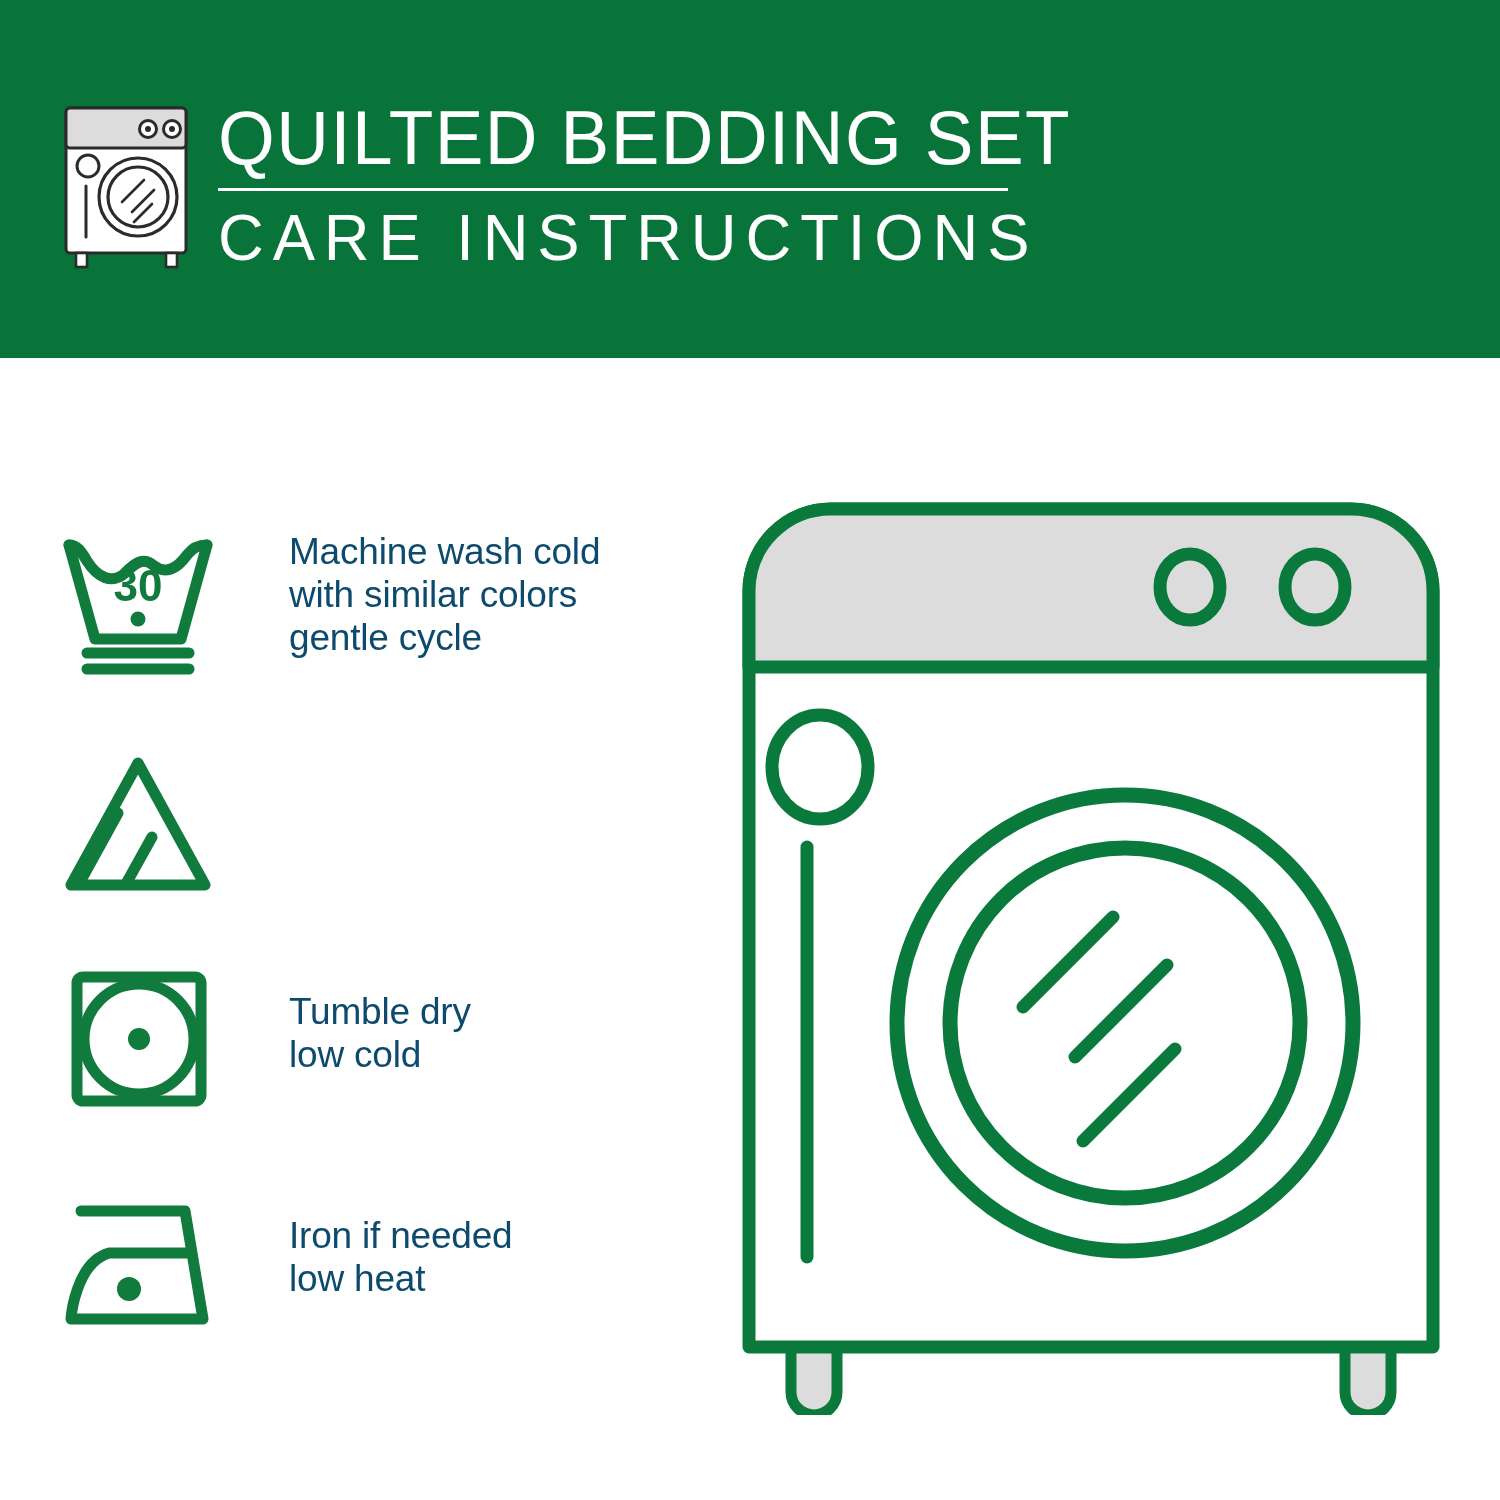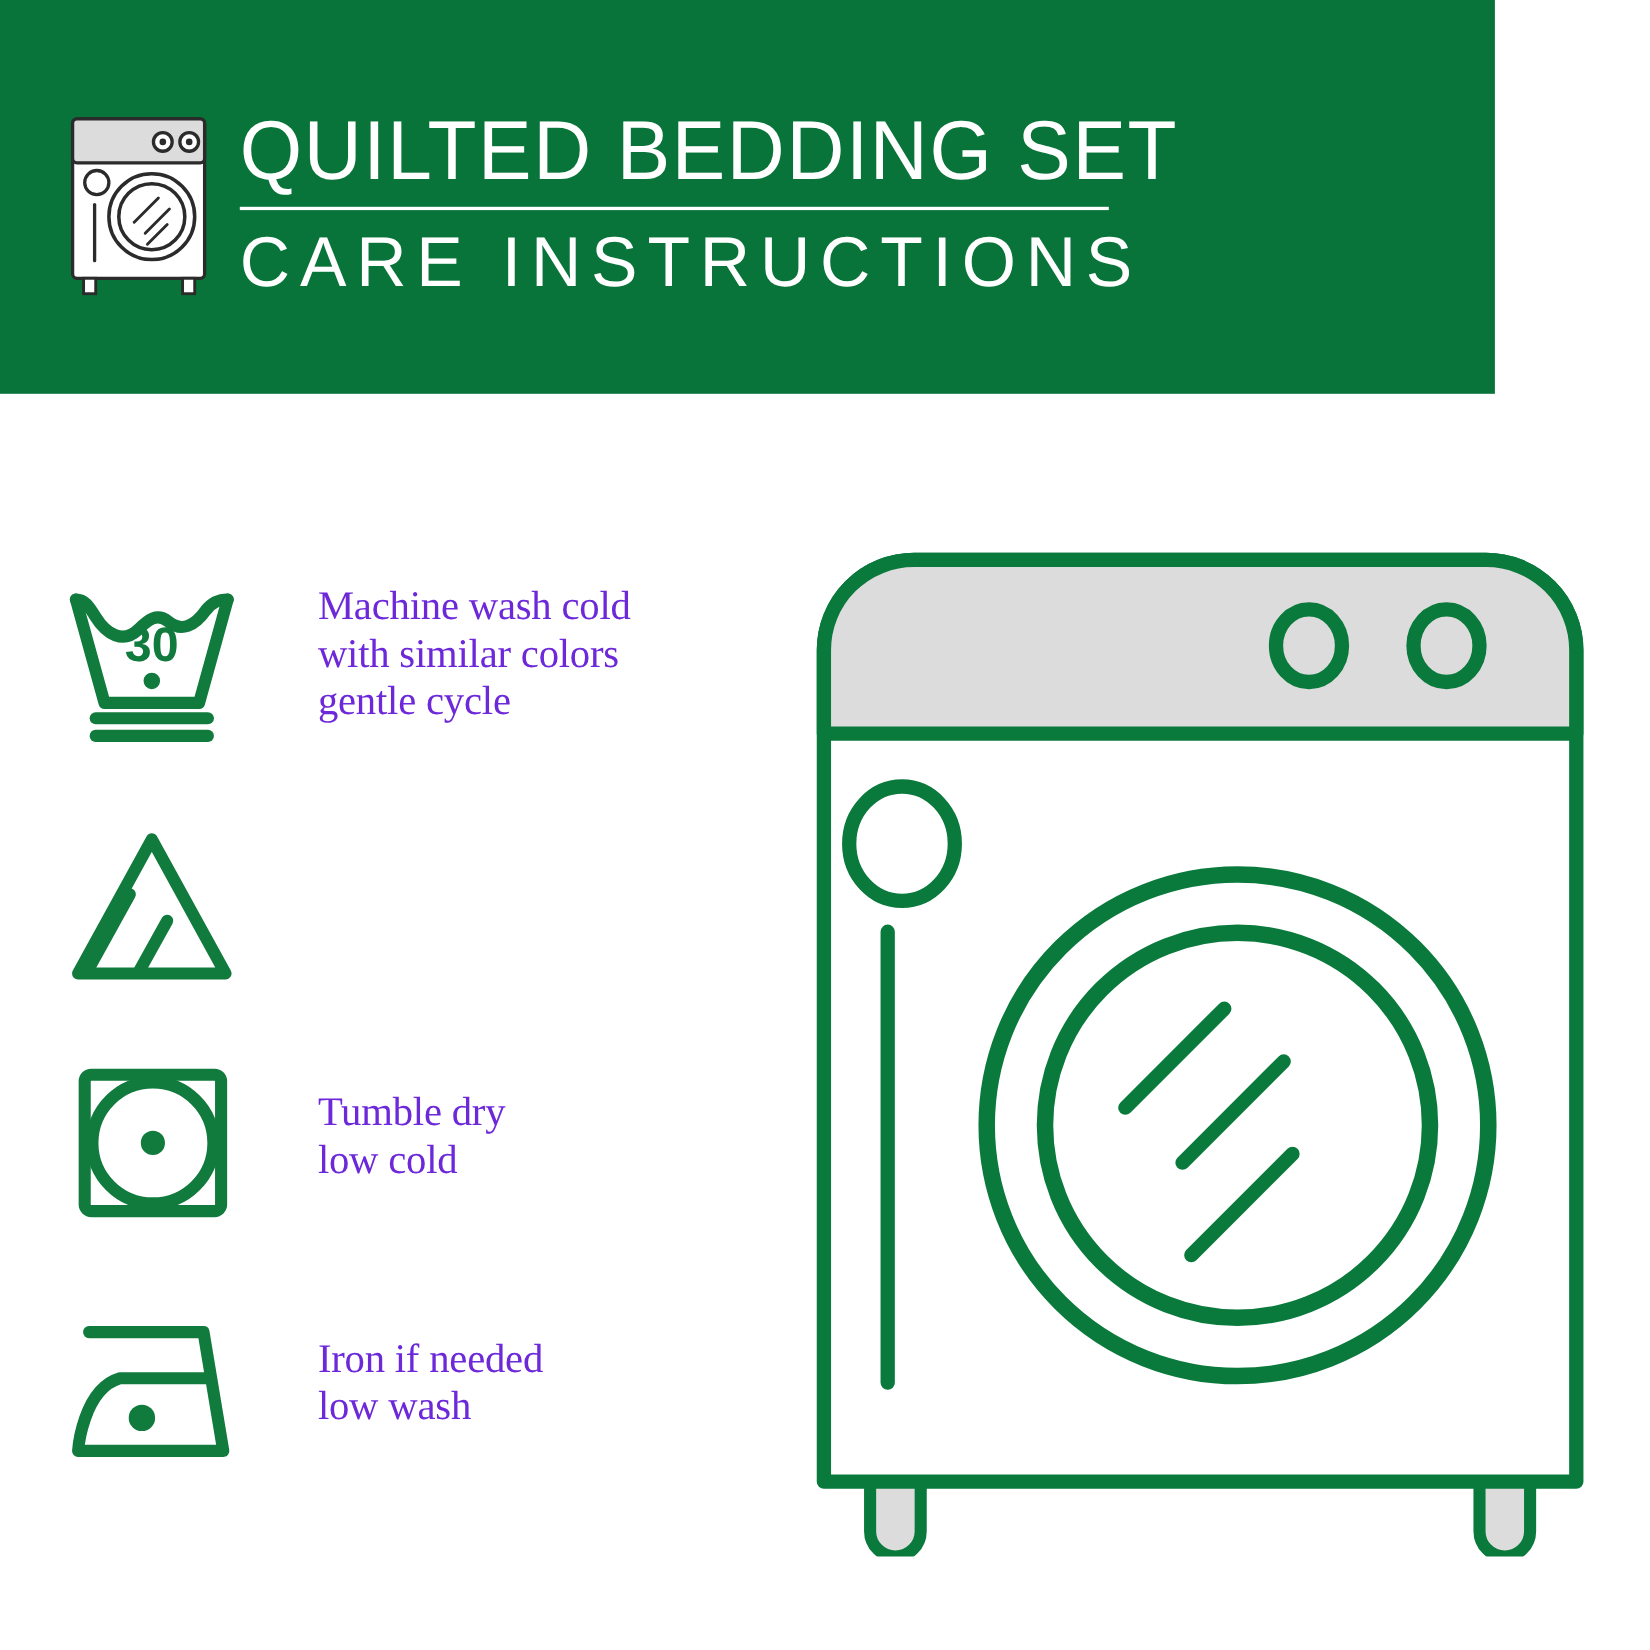--- a/index.html
+++ b/index.html
@@ -13,21 +13,21 @@
     font-family: "Liberation Sans", sans-serif;
     overflow: hidden;
     position: relative;
   }
 
   
   #header-band {
     position: absolute;
     left: 0;
     top: 0;
-    width: 1359px;
+    width: 1500px;
     height: 358px;
     background: #09743a;
     overflow: hidden;
   }
   #header-logo {
     position: absolute;
     left: 60px;
     top: 104px;
     width: 140px;
     height: 165px;
@@ -83,25 +83,25 @@
     position: absolute;
     left: 0;
     top: 0;
     width: 170px;
     height: 160px;
   }
   .care-label {
     position: absolute;
     left: 232px;
     width: 420px;
-    font-family: Liberation Serif, serif;
+    font-family: Liberation Sans, sans-serif;
     font-weight: 400;
     font-size: 37px;
     line-height: 43px;
-    color: #6d28d9;
+    color: #0c4a6e;
     letter-spacing: -0.2px;
     white-space: pre-line;
   }
   #row-wash   .care-symbol { top: 12px; }
   #row-wash   .care-label  { top: 18px; }
   #row-bleach .care-symbol { top: 14px; }
   #row-bleach .care-label  { top: 46px; }
   #row-dry    .care-symbol { top: 4px; }
   #row-dry    .care-label  { top: 38px; }
   #row-iron   .care-symbol { top: 14px; }
@@ -205,21 +205,21 @@
   <div class="care-row" id="row-iron">
     <svg class="care-symbol" viewBox="0 0 170 150" xmlns="http://www.w3.org/2000/svg">
       <g fill="none" stroke="#117a3d" stroke-width="11" stroke-linecap="round" stroke-linejoin="round">
 
         <path d="M24 20 L 128 20 L 146 128 L 14 128
                  C 14 128, 18 72, 52 62 L 134 62"></path>
       </g>
       <circle cx="72" cy="98" r="12" fill="#117a3d"></circle>
     </svg>
     <div class="care-label">Iron if needed
-low wash</div>
+low heat</div>
   </div>
 
 </div>
 
 <svg id="washer-illustration" viewBox="0 0 730 920" xmlns="http://www.w3.org/2000/svg">
 
   <g>
     <path d="M56 845 h46 v52 a23 23 0 0 1 -46 0 z" fill="#dcdcdc" stroke="#0a7a3c" stroke-width="11" stroke-linejoin="round"></path>
   </g>
   <g>

